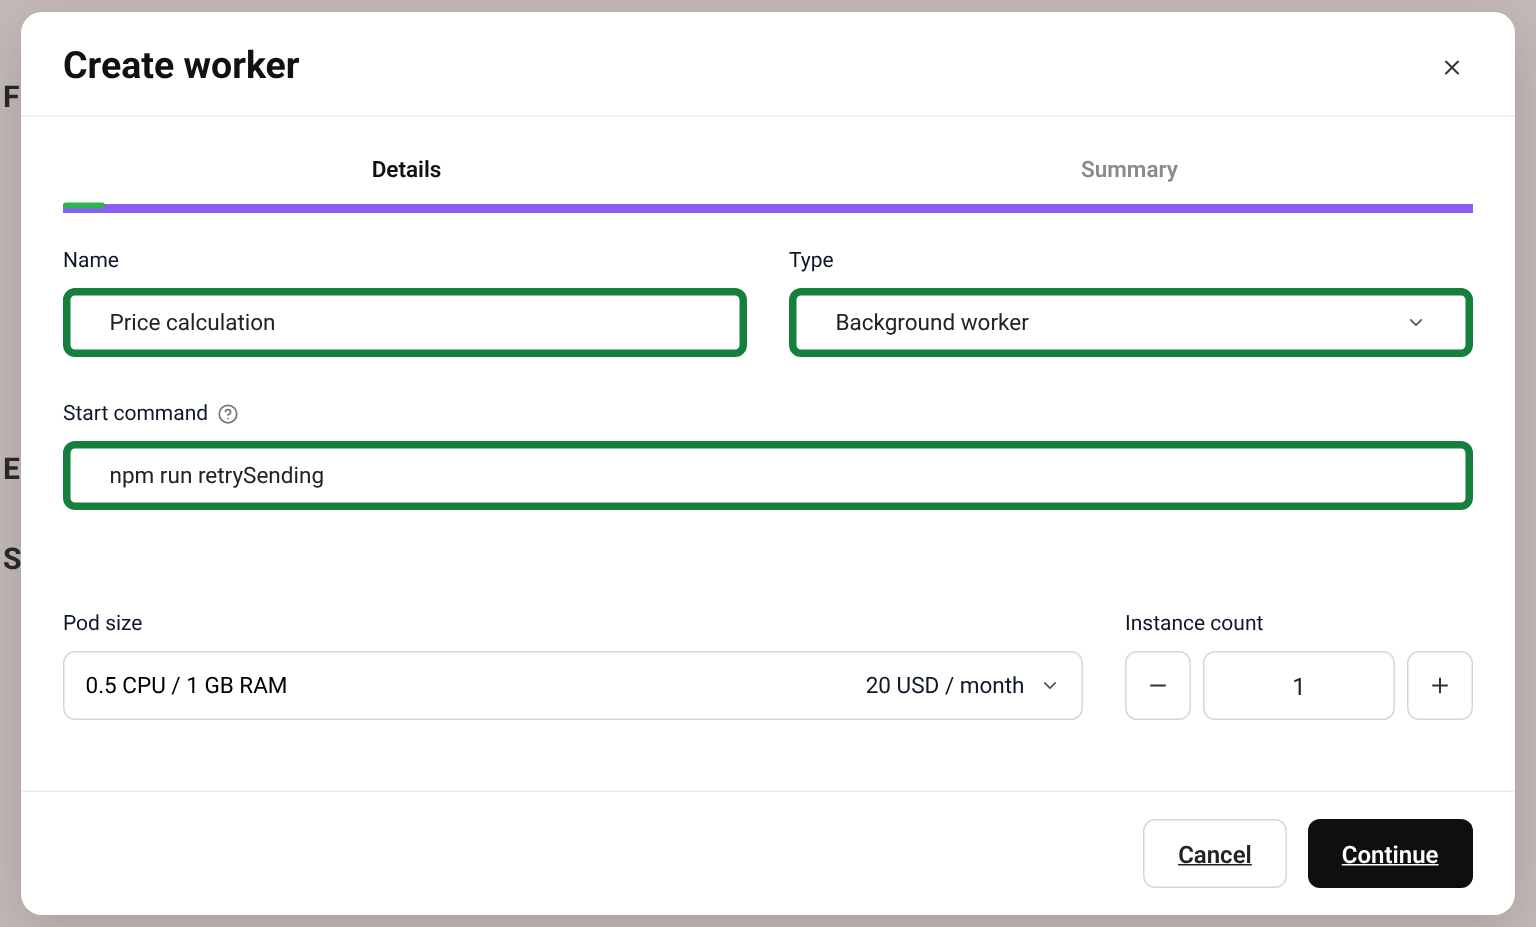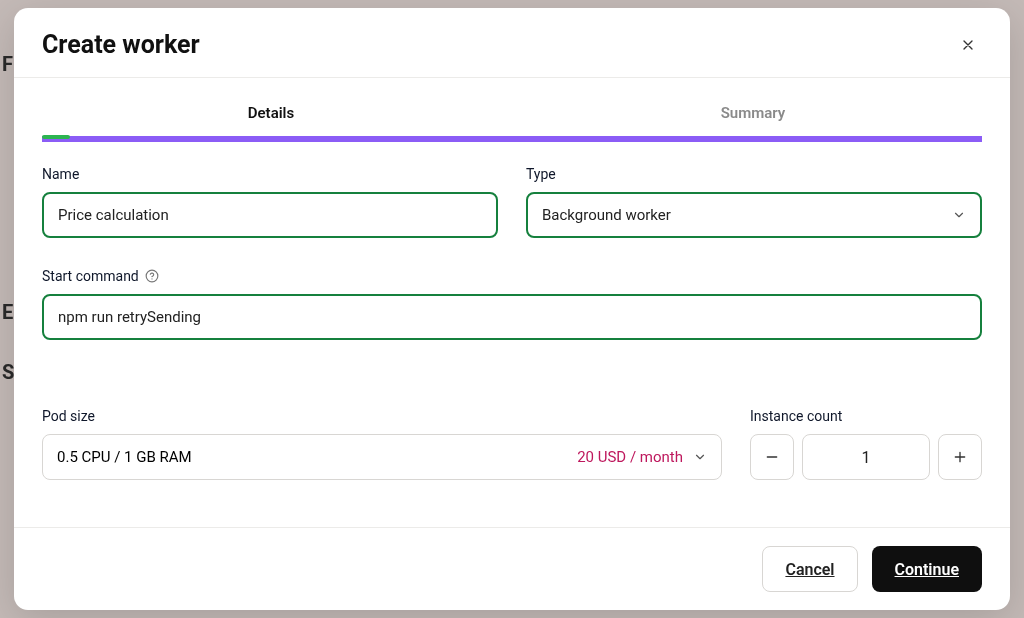--- a/index.html
+++ b/index.html
@@ -104,23 +104,23 @@
       gap: 6px;
     }
     .help-icon {
       width: 14px;
       height: 14px;
       color: #777;
     }
     .input, .select {
       width: 100%;
       height: 46px;
-      border: 2px solid #15803d;
-      border-radius: 8px;
-      padding: 0 14px;
+      border: 5px solid #15803d;
+      border-radius: 8px;
+      padding: 0 26px;
       font-size: 15px;
       color: #222;
       background: #fff;
       font-family: inherit;
     }
     .select {
       display: flex;
       align-items: center;
       justify-content: space-between;
       cursor: pointer;
@@ -149,21 +149,21 @@
       border: 1px solid #d8d6d3;
       border-radius: 8px;
       padding: 0 14px;
       font-size: 15px;
       cursor: pointer;
     }
     .pod-price {
       display: flex;
       align-items: center;
       gap: 10px;
-      color: #be185d;
+      color: #0f172a;
     }
     .instance-col {
       width: 232px;
       margin-top: 48px;
     }
     .stepper {
       display: flex;
       gap: 8px;
     }
     .step-btn {

